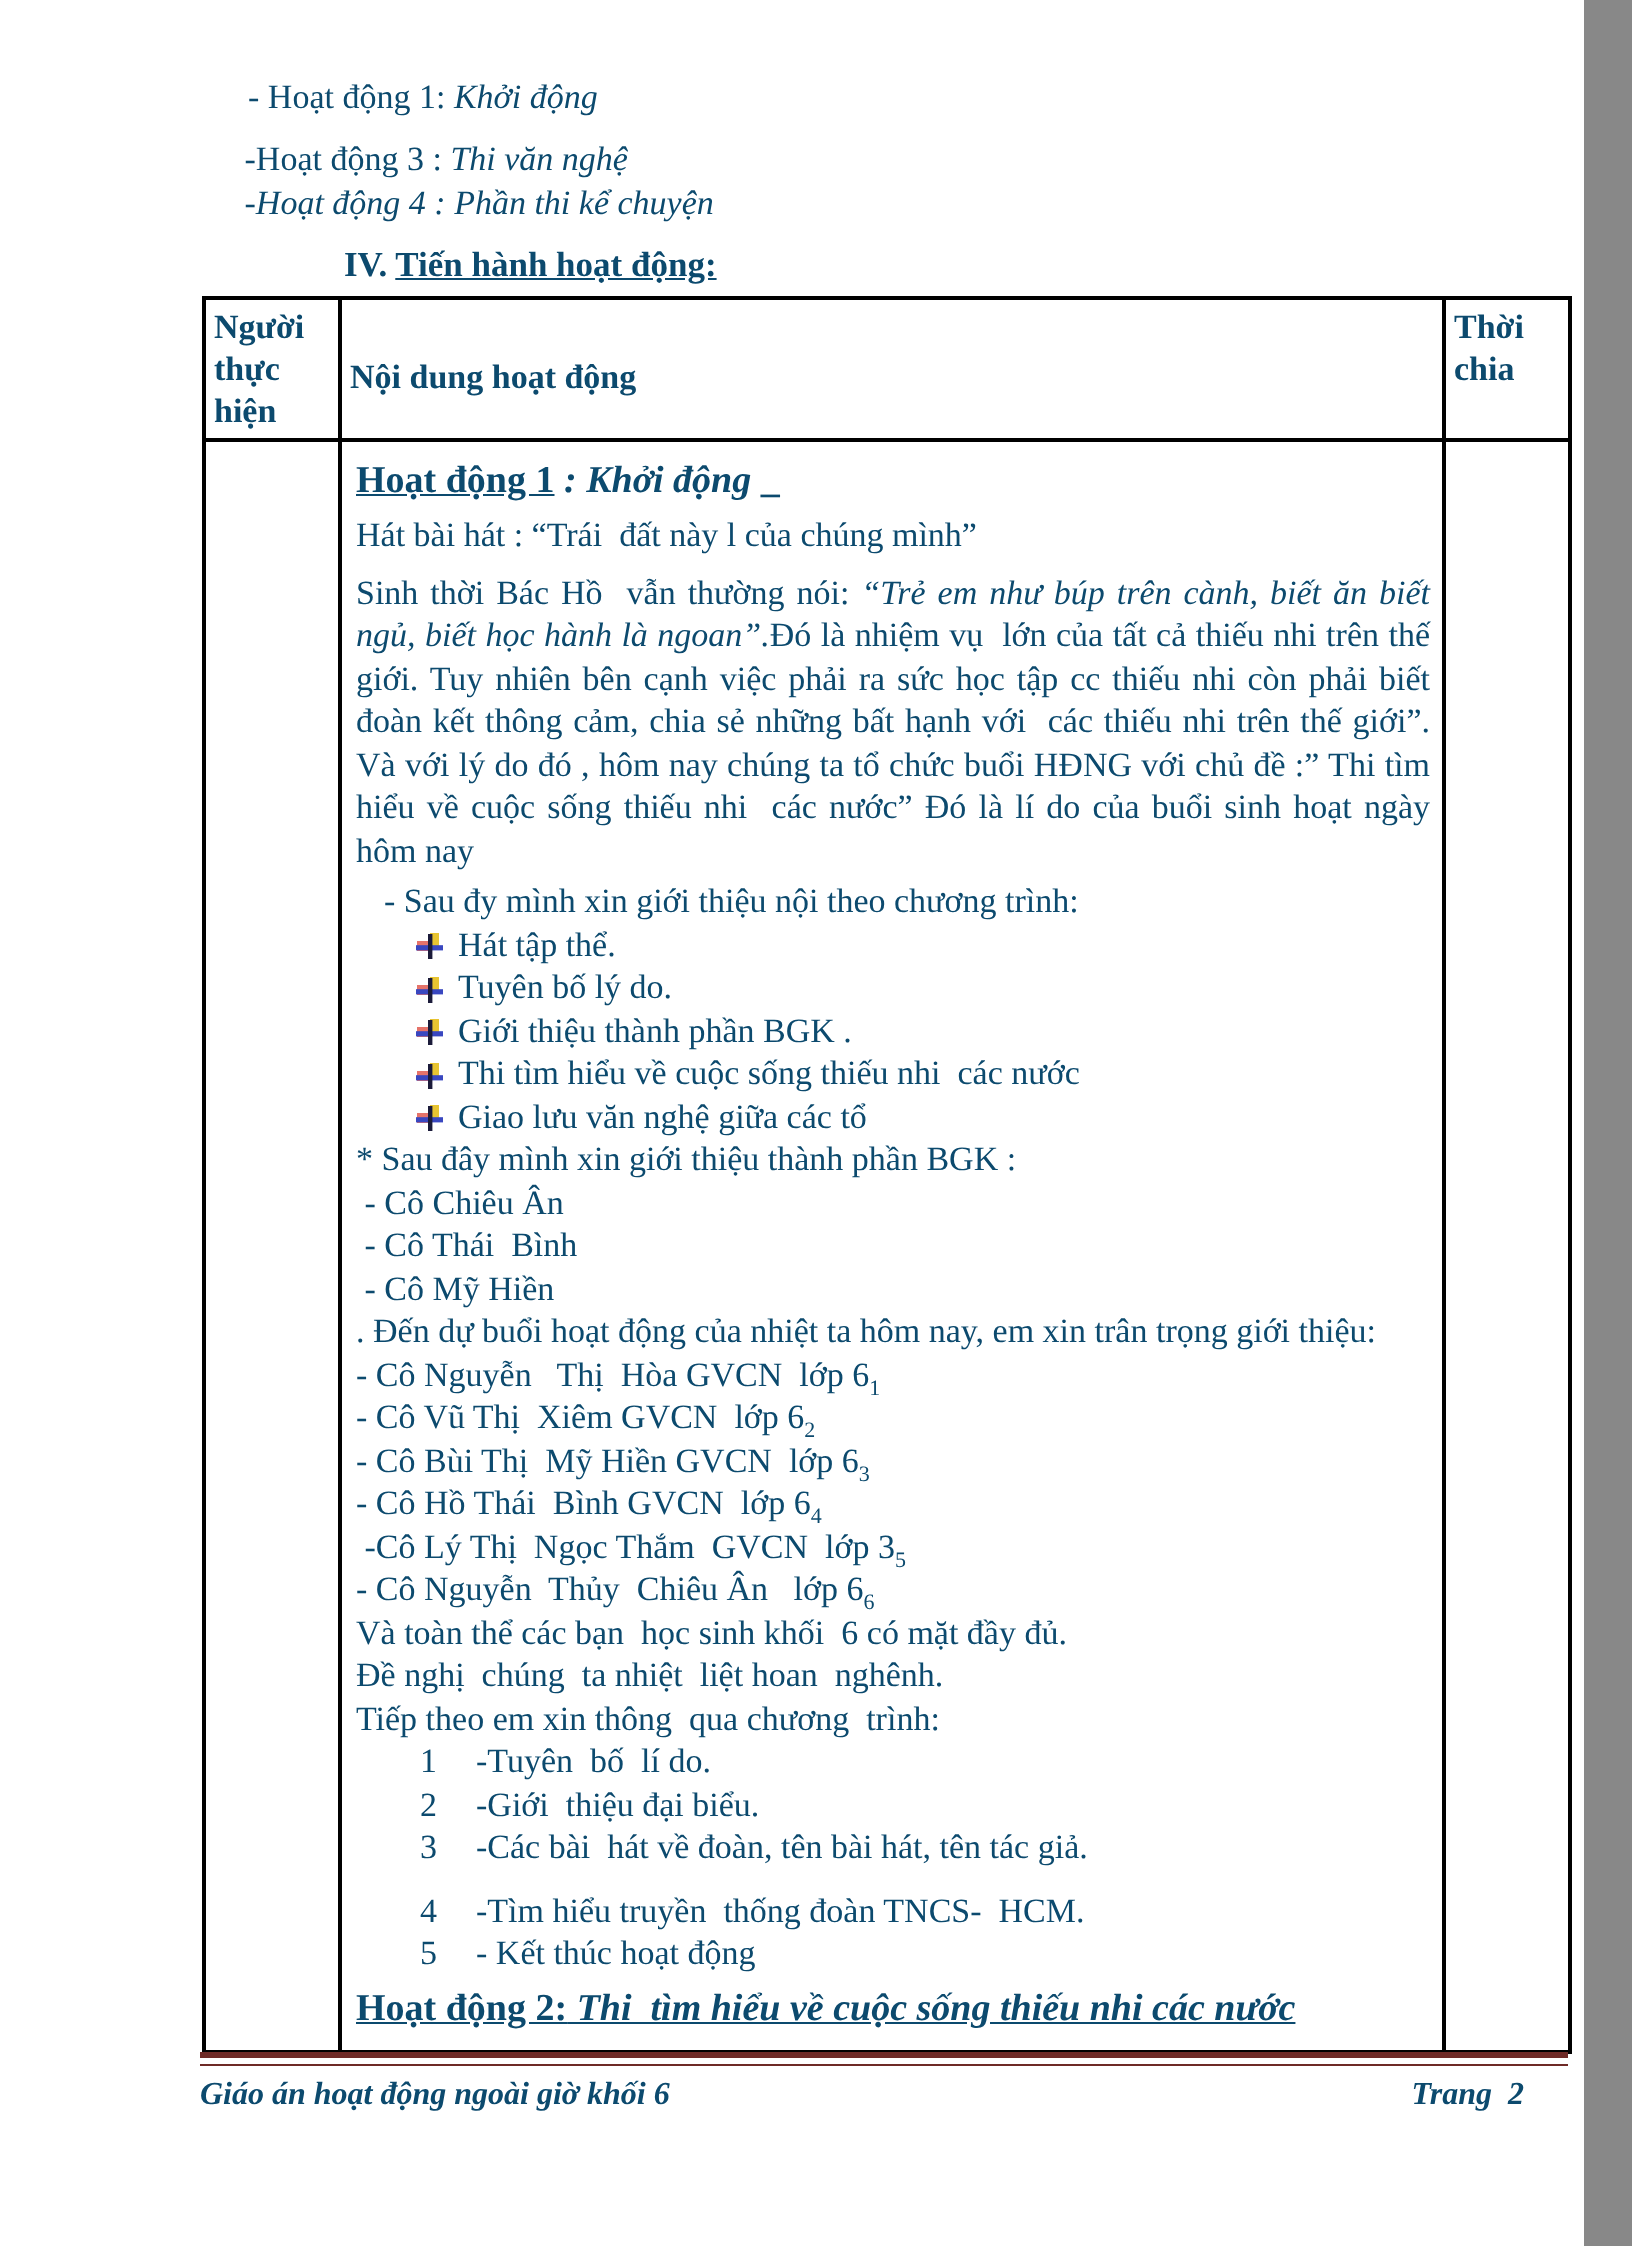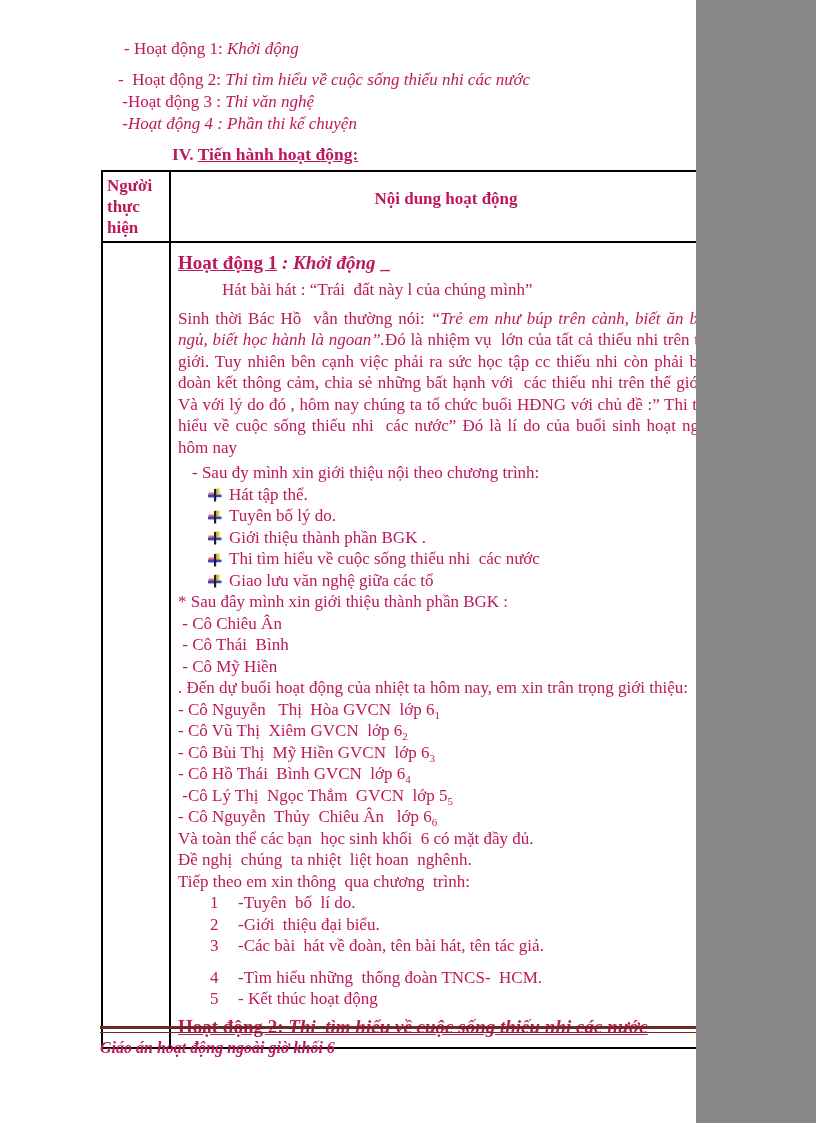--- a/index.html
+++ b/index.html
@@ -1,18 +1,18 @@
 <!DOCTYPE html>
 <html><head>
 <meta charset="utf-8">
 <style>
   html,body{margin:0;padding:0;background:#888;}
   .page{
-    width:696px;height:1123px;background:#ffffff;position:relative;
-    font-family:"Liberation Serif","DejaVu Serif",serif;color:#be185d;
+    width:792px;height:1123px;background:#ffffff;position:relative;
+    font-family:"Liberation Serif","DejaVu Serif",serif;color:#0c4a6e;
     overflow:hidden;
   }
   .pre{white-space:pre-wrap;}
   
   .intro{padding-top:38px;margin-left:118px;font-size:17px;}
   .intro-line{line-height:22px;white-space:pre-wrap;}
   .intro-line.first{margin-bottom:9px;margin-left:6px;}
   .it{font-style:italic;}
   .section-heading{
     margin:9px 0 5px 172px;font-size:17.5px;font-weight:bold;white-space:pre-wrap;
@@ -20,29 +20,29 @@
   .section-heading .und{text-decoration:underline;text-align:right;}
   
   table.main{
     border-collapse:collapse;margin-left:101px;width:683px;table-layout:fixed;
   }
   table.main td{border:2px solid #000;vertical-align:top;padding:0;}
   td.c-person{width:66px;}
   td.c-content{width:550px;}
   td.c-time{width:61px;}
   .th-cell{font-weight:bold;font-size:17px;line-height:21px;padding:3px 4px;}
-  .th-center{text-align:center;padding-top:16px;}
+  .th-center{padding-top:28px;}
   .cell-body{min-height:782px;}
   
   .content{padding:8px 6px 4px 7px;font-size:17px;}
   .line{line-height:21.5px;white-space:pre-wrap;}
   .act-head{font-size:19px;font-weight:bold;line-height:23px;margin-bottom:5px;white-space:pre-wrap;}
   .act-head .und{text-decoration:underline;}
   .act-head .it{font-style:italic;}
-  .song{margin-bottom:7px;margin-left:44px;}
+  .song{margin-bottom:7px;}
   .para{line-height:21.5px;text-align:justify;margin-bottom:4px;white-space:pre-wrap;}
   .blist{margin-left:30px;}
   .bullet-row{display:flex;align-items:center;line-height:21.5px;}
   .bullet-ic{width:14px;height:14px;margin-right:7px;flex:0 0 auto;position:relative;top:1px;}
   .nlist{margin-left:32px;}
   .n-row{display:flex;line-height:21.5px;}
   .n-row .num{width:16px;flex:0 0 auto;}
   .n-row .gap{width:12px;flex:0 0 auto;}
   .n-row.sp-before{margin-top:10px;}
   .act2{margin-top:5px;text-decoration:underline;}
@@ -54,21 +54,20 @@
     font-size:16px;font-weight:bold;font-style:italic;}
   .footer-right{margin-right:22px;}
 </style>
 </head>
 <body>
 
 <div class="page">
 
   <div class="intro">
     <div class="intro-line first"><span>- Hoạt động 1: </span><span class="it">Khởi động</span></div>
-    <div class="intro-line"><span>-  Hoạt động 2: </span><span class="it">Thi tìm hiểu về cuộc sống thiếu nhi các nước</span></div>
     <div class="intro-line"><span> -Hoạt động 3 : </span><span class="it">Thi văn nghệ</span></div>
     <div class="intro-line"><span class="it"> -Hoạt động 4 : </span><span class="it">Phần thi kể chuyện</span></div>
   </div>
 
   <div class="section-heading"><span>IV. </span><span class="und">Tiến hành hoạt động:</span></div>
 
   <table class="main">
     <tbody>
         <tr>
       <td class="c-person">
@@ -148,21 +147,21 @@
           <div class="line"> - Cô Chiêu Ân</div>
           <div class="line"> - Cô Thái  Bình</div>
           <div class="line"> - Cô Mỹ Hiền</div>
 
           <div class="line">. Đến dự buổi hoạt động của nhiệt ta hôm nay, em xin trân trọng giới thiệu:</div>
 
           <div class="line"><span class="pre">- Cô Nguyễn   Thị  Hòa GVCN  lớp 6</span><sub>1</sub></div>
           <div class="line"><span class="pre">- Cô Vũ Thị  Xiêm GVCN  lớp 6</span><sub>2</sub></div>
           <div class="line"><span class="pre">- Cô Bùi Thị  Mỹ Hiền GVCN  lớp 6</span><sub>3</sub></div>
           <div class="line"><span class="pre">- Cô Hồ Thái  Bình GVCN  lớp 6</span><sub>4</sub></div>
-          <div class="line"><span class="pre"> -Cô Lý Thị  Ngọc Thắm  GVCN  lớp 5</span><sub>5</sub></div>
+          <div class="line"><span class="pre"> -Cô Lý Thị  Ngọc Thắm  GVCN  lớp 3</span><sub>5</sub></div>
           <div class="line"><span class="pre">- Cô Nguyễn  Thủy  Chiêu Ân   lớp 6</span><sub>6</sub></div>
 
           <div class="line">Và toàn thể các bạn  học sinh khối  6 có mặt đầy đủ.</div>
           <div class="line">Đề nghị  chúng  ta nhiệt  liệt hoan  nghênh.</div>
           <div class="line">Tiếp theo em xin thông  qua chương  trình:</div>
 
           <div class="nlist">
             <div class="n-row">
                   <span class="num">1</span>
                   <span class="gap"></span>
@@ -174,21 +173,21 @@
                   <span class="pre">-Giới  thiệu đại biểu.</span>
                 </div>
             <div class="n-row">
                   <span class="num">3</span>
                   <span class="gap"></span>
                   <span class="pre">-Các bài  hát về đoàn, tên bài hát, tên tác giả.</span>
                 </div>
             <div class="n-row sp-before">
                   <span class="num">4</span>
                   <span class="gap"></span>
-                  <span class="pre">-Tìm hiểu những  thống đoàn TNCS-  HCM.</span>
+                  <span class="pre">-Tìm hiểu truyền  thống đoàn TNCS-  HCM.</span>
                 </div>
             <div class="n-row">
                   <span class="num">5</span>
                   <span class="gap"></span>
                   <span class="pre">- Kết thúc hoạt động</span>
                 </div>
           </div>
 
           <div class="act-head act2"><span class="und">Hoạt động 2:</span><span class="it"> Thi  tìm hiểu về cuộc sống thiếu nhi các nước</span></div>
 

